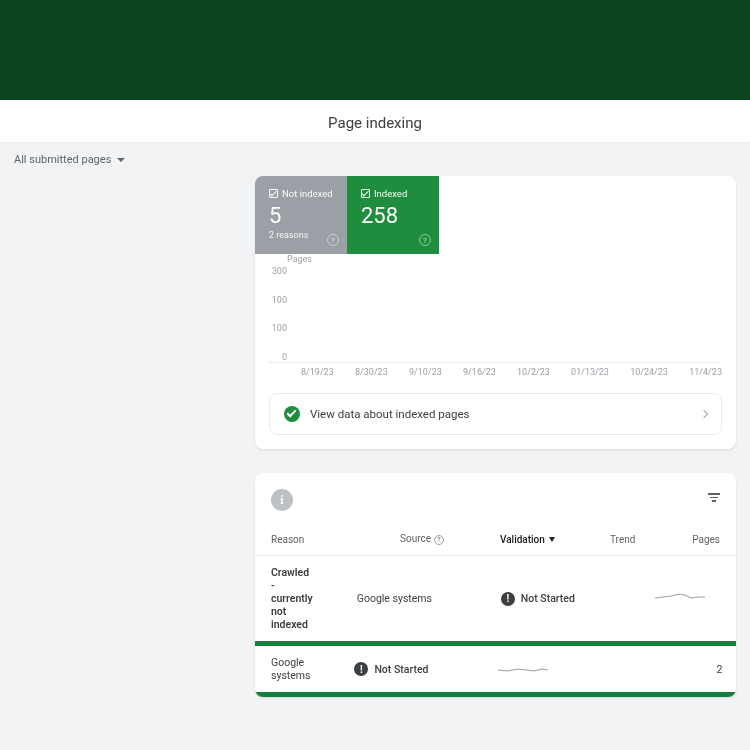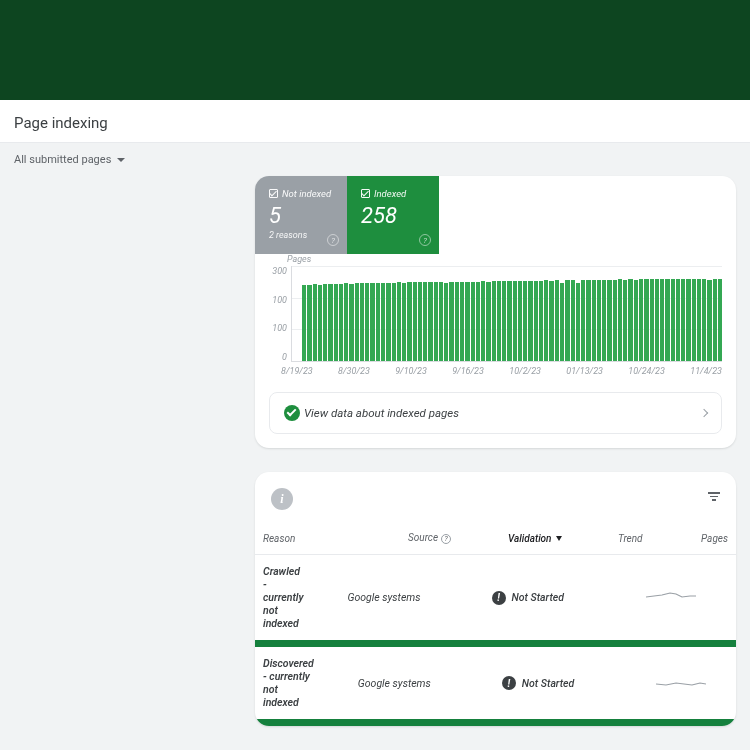--- a/index.html
+++ b/index.html
@@ -15,42 +15,41 @@
   .top-dark {
     background: #0d4520;
     height: 100px;
     width: 100%;
   }
   .page-header {
     background: #fff;
     padding: 14px 14px 10px 14px;
     border-bottom: 1px solid #e8eaed;
   }
-  .page-title { font-size: 15px; color: #3c4043; font-weight: 400; }
+  .page-title { font-size: 15px; color: #3c4043; font-weight: 400; text-align: center; }
   .filter-bar {
     padding: 10px 14px;
     display: flex;
     align-items: center;
     gap: 6px;
     font-size: 11px;
     color: #5f6368;
   }
   .filter-bar .chevron { width: 0; height: 0; border-left: 4px solid transparent; border-right: 4px solid transparent; border-top: 4px solid #5f6368; }
 
   .main {
     margin-left: 255px;
     padding-right: 14px;
   }
 
   .card {
     background: #fff;
-    border-radius: 14px;
+    border-radius: 8px;
     box-shadow: 0 1px 2px rgba(60,64,67,.15);
     overflow: hidden;
-    font-style: italic;
   }
 
   .stat-row { display: flex; }
   .stat-box {
     padding: 12px 14px 10px 14px;
     width: 92px;
     height: 78px;
     color: #fff;
     position: relative;
   }
@@ -67,35 +66,35 @@
     display: flex; align-items: center; gap: 8px;
     padding: 10px 14px 8px 14px;
     font-size: 11px; color: #3c4043;
   }
   .impressions-row .cb {
     width: 13px; height: 13px; border: 1.5px solid #5f6368; border-radius: 2px;
   }
 
   .chart-wrap { padding: 0 14px 8px 14px; }
   .y-title { font-size: 9px; color: #9aa0a6; margin-bottom: 2px; margin-left: 18px; }
-  .chart-grid { display: flex; }
+  .chart-grid { display: flex; flex-direction: column; }
   .y-axis { display: flex; flex-direction: column; justify-content: space-between; height: 96px; padding: 0 4px 0 0; font-size: 9px; color: #9aa0a6; text-align: right; width: 22px; }
   .plot { flex: 1; height: 96px; position: relative; border-left: 1px solid #dadce0; border-bottom: 1px solid #dadce0; }
   .gridline { position: absolute; left: 0; right: 0; border-top: 1px solid #eceef0; }
   .bars { position: absolute; left: 10px; right: 0; bottom: 0; top: 0; display: flex; align-items: flex-end; gap: 1px; }
   .bar { flex: 1; background: #34a853; height: 82%; }
-  .x-axis { display: flex; justify-content: space-between; font-size: 9px; color: #9aa0a6; margin-top: 4px; margin-left: 12px; }
+  .x-axis { display: flex; justify-content: space-between; font-size: 9px; color: #9aa0a6; margin-top: 4px; margin-left: 32px; }
 
   .linkrow {
     margin-top: 14px;
     background: #fff;
     border: 1px solid #e8eaed;
     border-radius: 8px;
     padding: 12px 14px;
-    display: flex; align-items: center; gap: 4px;
+    display: flex; align-items: center; gap: 10px;
     font-size: 11.5px; color: #3c4043;
   }
   .linkrow .circle-check {
     width: 16px; height: 16px; background: #1e8e3e; border-radius: 50%; position: relative;
   }
   .linkrow .circle-check::after {
     content:""; position:absolute; left:4.5px; top:2px; width:3px; height:7px; border: solid #fff; border-width:0 2px 2px 0; transform: rotate(45deg);
   }
   .linkrow .chev-r { margin-left: auto; width: 6px; height: 6px; border: solid #9aa0a6; border-width: 0 1.5px 1.5px 0; transform: rotate(-45deg); }
 
@@ -107,28 +106,28 @@
   .filter-icon { margin-left: auto; display:flex; flex-direction:column; gap:2px; align-items:center; padding-top:4px; }
   .filter-icon span { display:block; background:#5f6368; height:1.5px; }
   .filter-icon span:nth-child(1){ width:12px; }
   .filter-icon span:nth-child(2){ width:8px; }
   .filter-icon span:nth-child(3){ width:4px; }
 
   .tbl-head, .tbl-row {
     display: grid;
     grid-template-columns: 1fr 100px 110px 70px 40px;
     align-items: center;
-    padding: 10px 8px;
+    padding: 10px 16px;
     font-size: 10px;
   }
   .tbl-head { color: #5f6368; border-bottom: 1px solid #e8eaed; }
   .tbl-head .sort { display:inline-flex; align-items:center; gap:4px; color:#202124; font-weight:500; }
   .tbl-head .help { width:10px; height:10px; border:1px solid #9aa0a6; border-radius:50%; font-size:7px; display:inline-flex; align-items:center; justify-content:center; margin-left:3px; }
   .down-arrow { width:0; height:0; border-left:3px solid transparent; border-right:3px solid transparent; border-top:5px solid #202124; }
-  .tbl-row { border-bottom: 7px solid #15803d; color:#3c4043; font-size: 10.5px; gap: 44px; }
+  .tbl-row { border-bottom: 5px solid #15803d; color:#3c4043; font-size: 10.5px; gap: 44px; }
   .tbl-row .reason { font-weight: 600; }
   .val-cell { display:flex; align-items:center; gap:6px; font-weight:500; }
   .excl { width:14px; height:14px; border-radius:50%; background:#3c4043; color:#fff; display:flex; align-items:center; justify-content:center; font-size:10px; font-weight:700; }
   .spark { width: 50px; height: 14px; }
   .spark polyline { fill:none; stroke:#9aa0a6; stroke-width:1.2; }
   .right { text-align: right; }
 </style>
 </head>
 <body>
 
@@ -313,21 +312,20 @@
           <div class="val-cell">
             <span class="excl">!</span>
             <span>Not Started</span>
           </div>
           <div><svg class="spark" viewBox="0 0 50 14">
               <polyline points="0,8 8,7 16,6 24,4 30,5 36,8 44,7 50,7"></polyline>
             </svg></div>
           <div class="right">3</div>
         </div>
         <div class="tbl-row">
-          <div class="reason">Discovered - currently not indexed</div>
           <div>Google systems</div>
           <div class="val-cell">
             <span class="excl">!</span>
             <span>Not Started</span>
           </div>
           <div><svg class="spark" viewBox="0 0 50 14">
               <polyline points="0,9 10,10 20,8 28,9 36,10 44,8 50,9"></polyline>
             </svg></div>
           <div class="right">2</div>
         </div>

